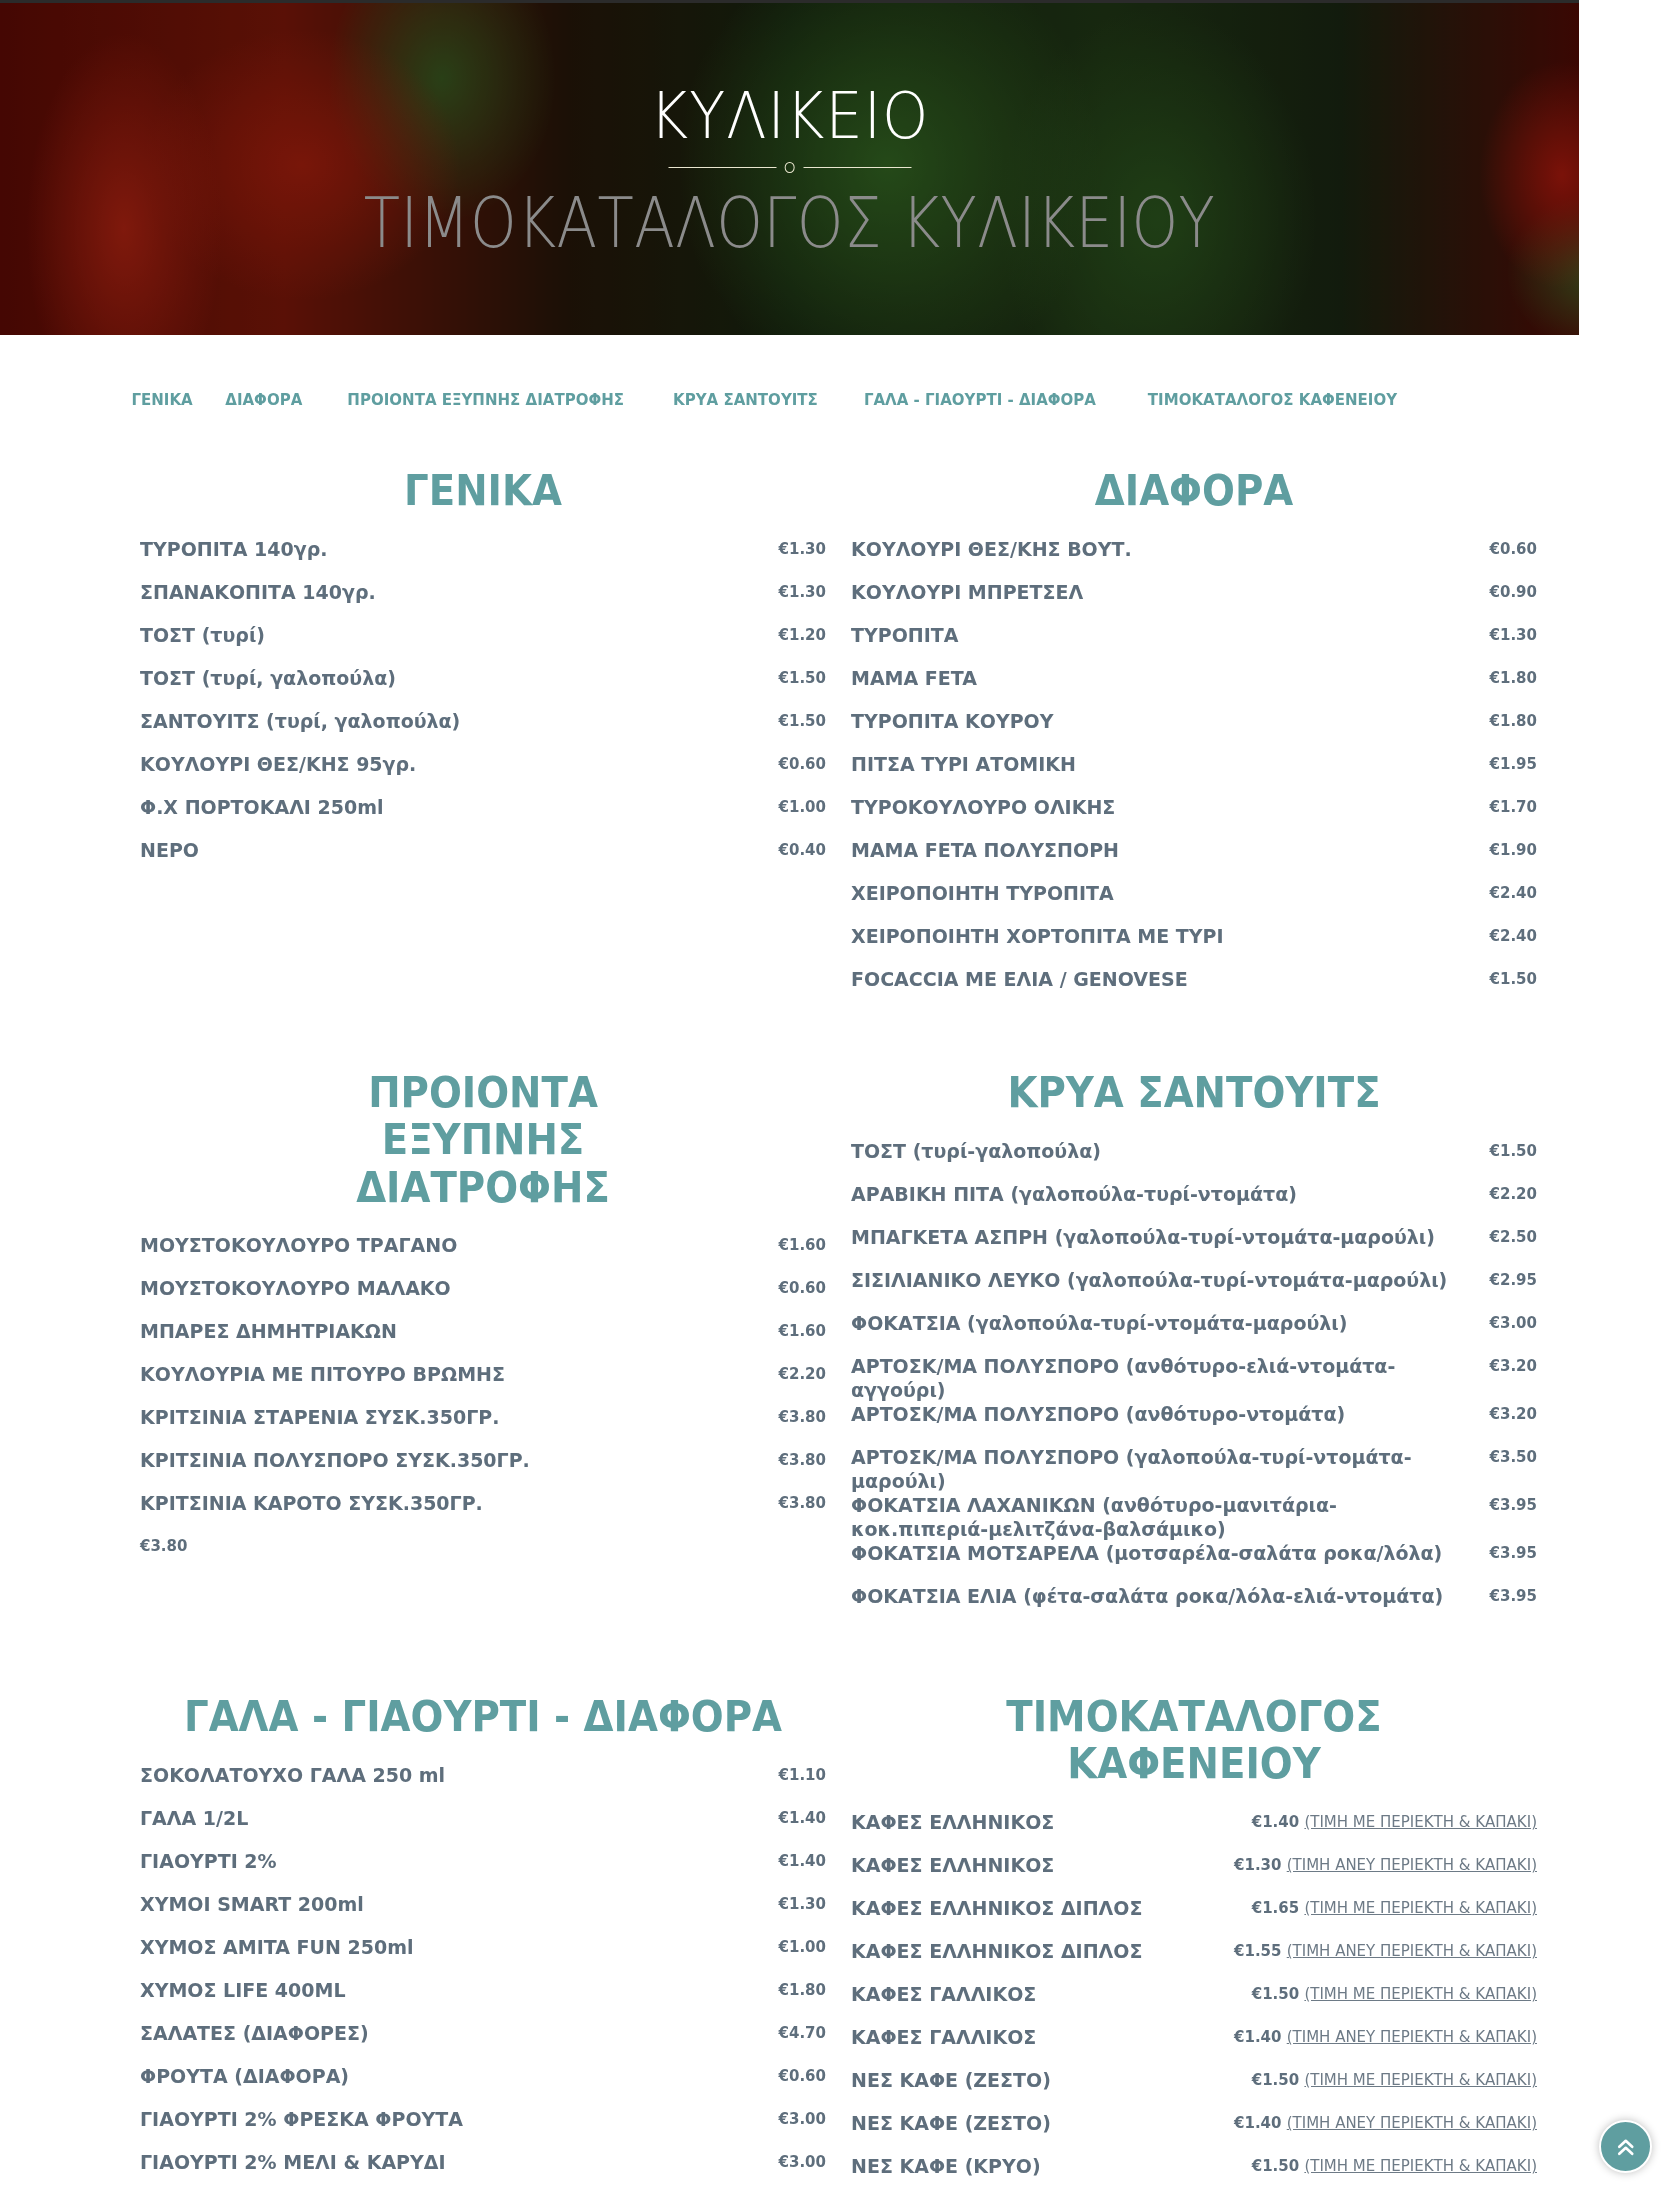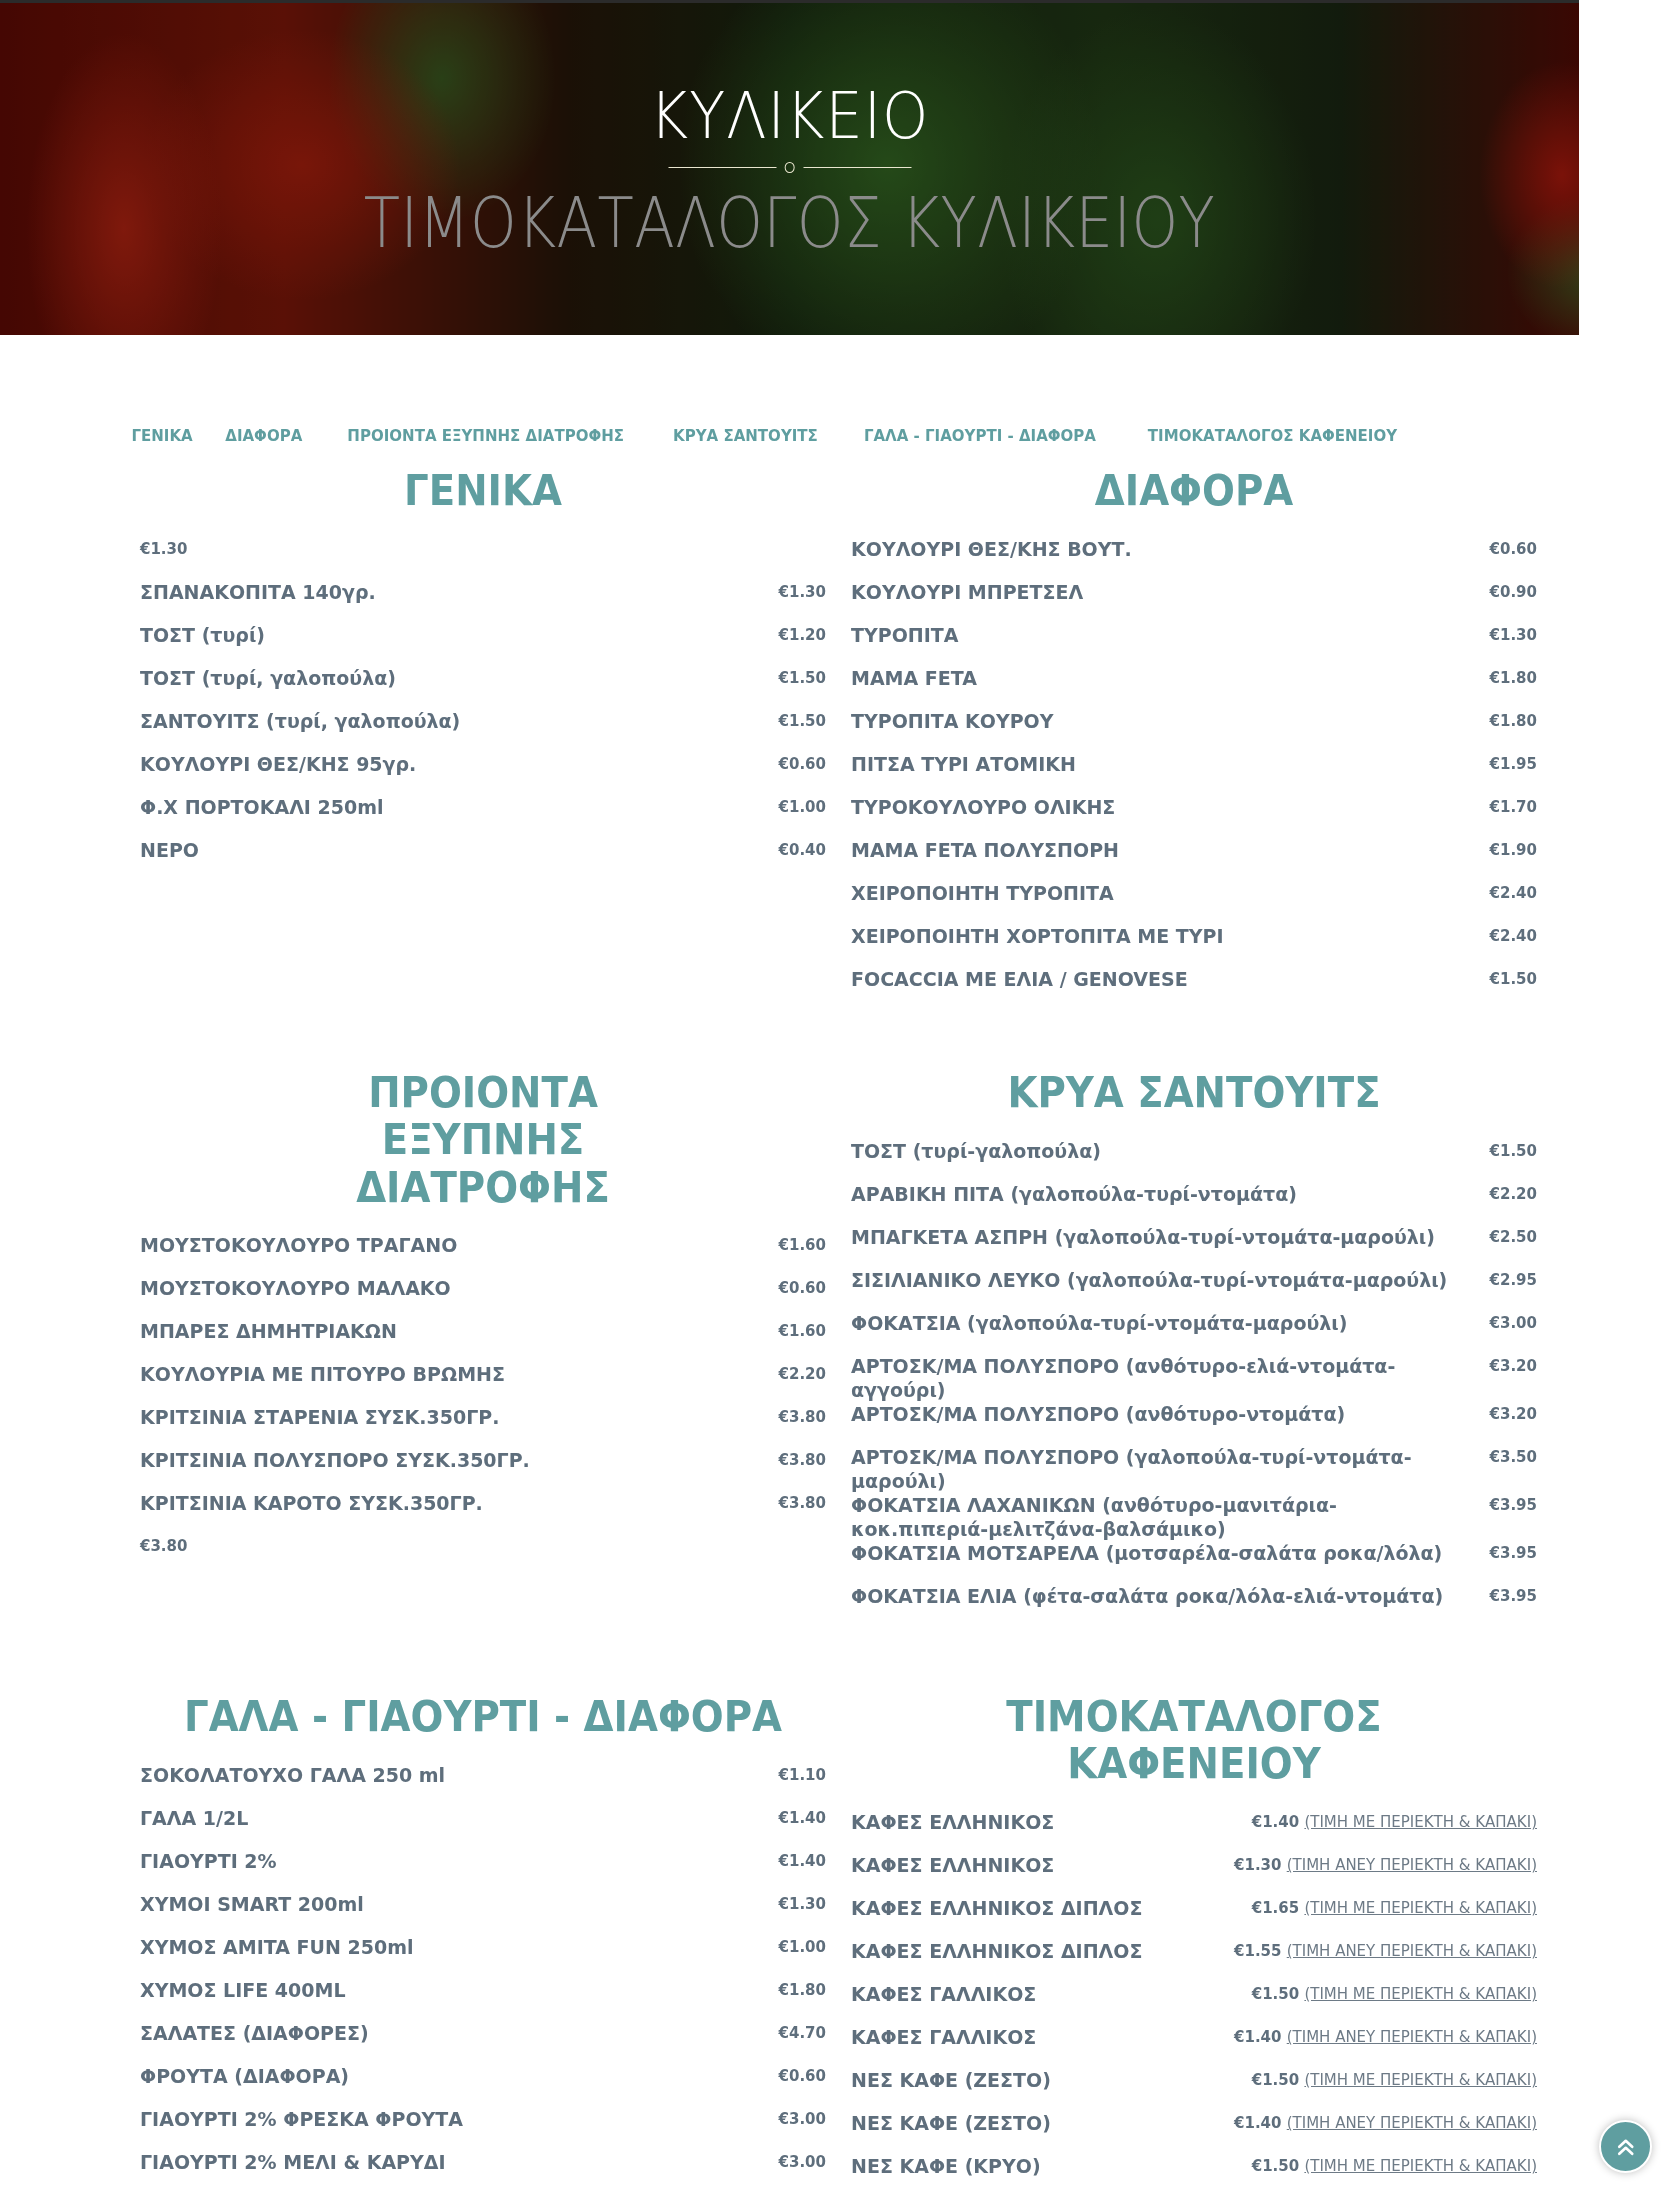--- a/index.html
+++ b/index.html
@@ -22,21 +22,21 @@
   .hero::after { content: ""; position: absolute; inset: 0; background: rgba(0,0,0,0.35); }
   .hero-inner { position: absolute; inset: 0; z-index: 2; text-align: center; }
   .hero-title { position: absolute; left: 0; right: 0; top: 81px; font-family: "DejaVu Sans", sans-serif; font-weight: 300; font-size: 64px; letter-spacing: 1.1px; color: #ffffff; line-height: 1; transform: scaleX(0.92); }
   .hero-divider { position: absolute; top: 159px; left: 50%; transform: translateX(-50%); width: 243px; height: 10.8px; }
   .hero-divider .line { position: absolute; top: 4.8px; height: 1.1px; width: 108px; background: #e9e6cf; }
   .hero-divider .line.l { left: 0; }
   .hero-divider .line.r { right: 0; }
   .hero-divider .ring { position: absolute; left: 50%; top: 0; transform: translateX(-50%); width: 9.7px; height: 10.8px; border: 1.1px solid #e9e6cf; border-radius: 50%; }
   .hero-subtitle { position: absolute; left: 0; right: 0; top: 186px; font-family: "DejaVu Sans", sans-serif; font-weight: 200; font-size: 69px; color: #8b8b8b; line-height: 1; transform: scaleX(0.86); letter-spacing: 0.5px; }
 
-  .nav { position: absolute; top: 389px; left: 0; width: 1539px; text-align: center; font-size: 16.7px; font-weight: bold; color: #5f9ea0; white-space: nowrap; margin-top: 36px; }
+  .nav { position: absolute; top: 389px; left: 0; width: 1539px; text-align: center; font-size: 16.7px; font-weight: bold; color: #5f9ea0; white-space: nowrap; }
   .nav a { color: #5f9ea0; text-decoration: none; margin: 0 9.7px; display: inline-block; transform: scaleX(0.9); }
 
   .section { position: absolute; width: 686px; }
   .section.left { left: 140px; }
   .section.right { left: 851px; }
   .section h2 { text-align: center; color: #5f9ea0; font-size: 43px; font-weight: bold; line-height: 1.1; margin-bottom: 22.6px; transform: scaleX(0.9); }
   .items { list-style: none; }
   .item { display: flex; justify-content: space-between; align-items: flex-start; font-size: 19px; font-weight: bold; color: #5e6e7c; min-height: 43px; line-height: 24px; }
   .item .name { flex: 1; padding-right: 21.5px; transform-origin: left center; }
   .item .price { white-space: nowrap; font-size: 15px; text-align: right; }
@@ -63,20 +63,21 @@
   <a href="#exypnis">ΠΡΟΙΟΝΤΑ ΕΞΥΠΝΗΣ ΔΙΑΤΡΟΦΗΣ</a>
   <a href="#krya">ΚΡΥΑ ΣΑΝΤΟΥΙΤΣ</a>
   <a href="#gala">ΓΑΛΑ - ΓΙΑΟΥΡΤΙ - ΔΙΑΦΟΡΑ</a>
   <a href="#kafeneio">ΤΙΜΟΚΑΤΑΛΟΓΟΣ ΚΑΦΕΝΕΙΟΥ</a>
 </nav>
 
 <section class="section left" id="genika" style="top:467px;">
   <h2>ΓΕΝΙΚΑ</h2>
   <ul class="items">
       <li class="item">
+        <span class="name">ΤΥΡΟΠΙΤΑ 140γρ.</span>
         <span class="price"><span>€1.30</span></span>
       </li>
       <li class="item">
         <span class="name">ΣΠΑΝΑΚΟΠΙΤΑ 140γρ.</span>
         <span class="price"><span>€1.30</span></span>
       </li>
       <li class="item">
         <span class="name">ΤΟΣΤ (τυρί)</span>
         <span class="price"><span>€1.20</span></span>
       </li>

